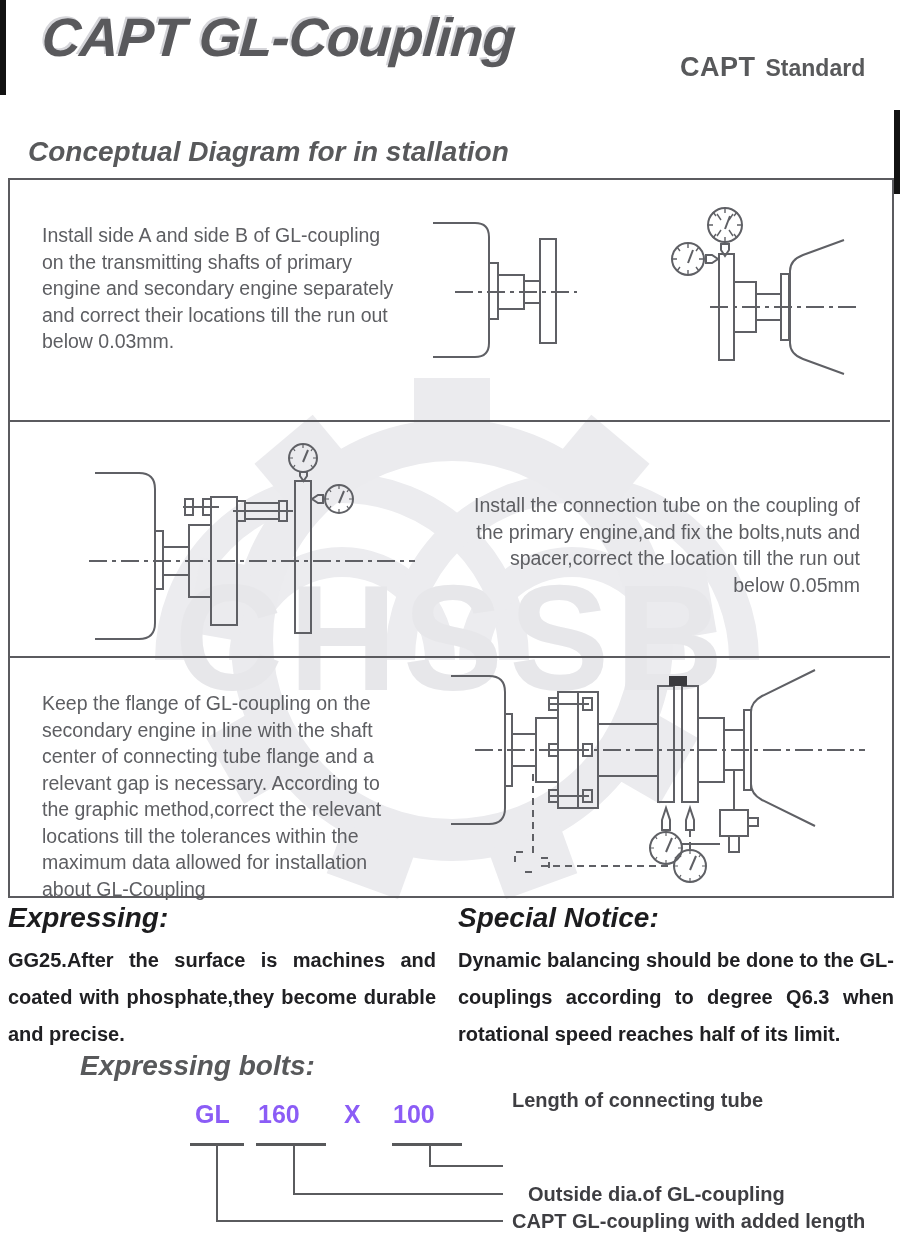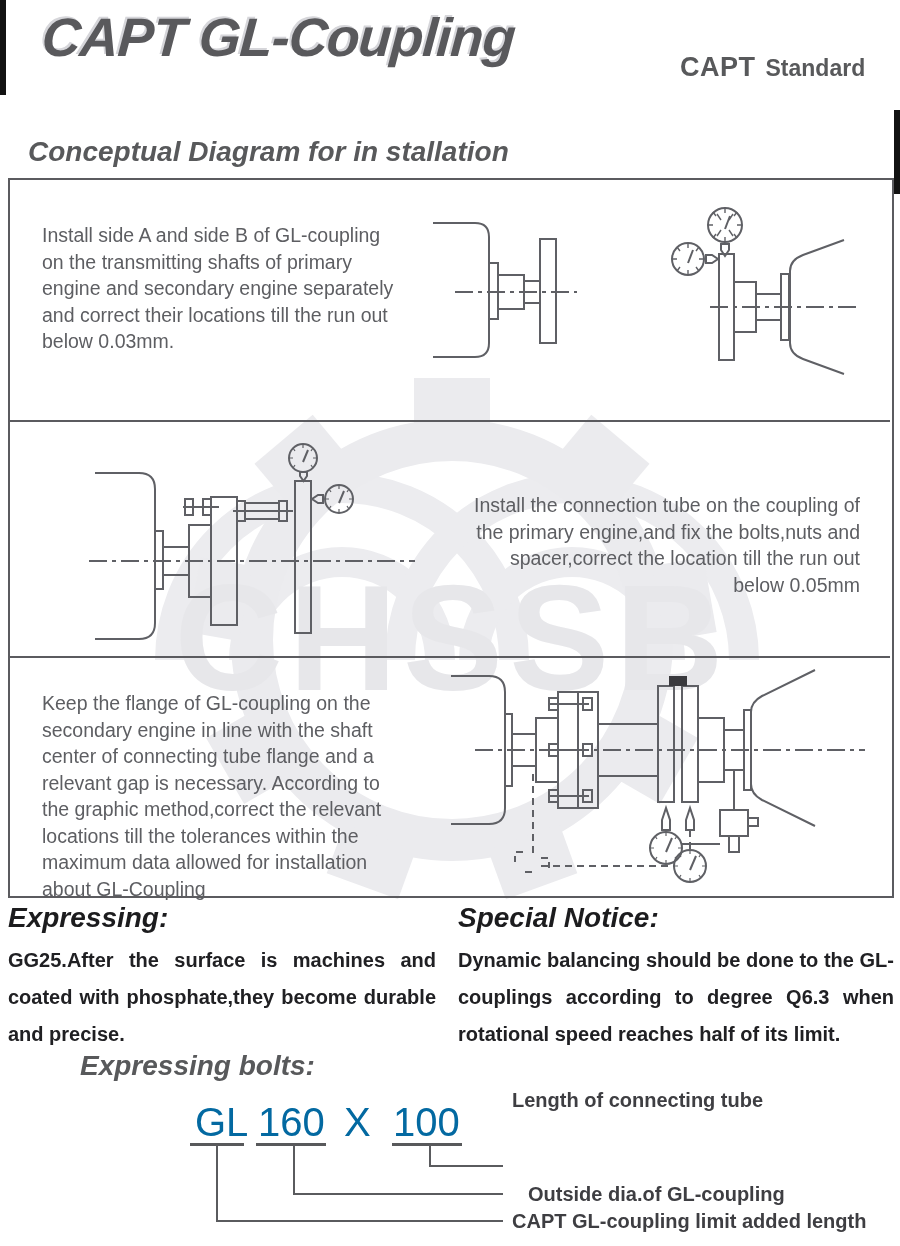--- a/index.html
+++ b/index.html
@@ -40,21 +40,21 @@
   .step-text {
     font-size:19.5px; line-height:26.5px; color:#5d5e62; margin:0; z-index:4;
   }
 
   .body-text {
     font-size:20px; line-height:37px; font-weight:bold; color:#202023;
     text-align:justify; margin:0;
   }
 
   
-  .code-part { font-size:40px; font-weight:normal; color:#0369a1; white-space:nowrap; z-index:4; }
+  .code-part { font-size:25px; font-weight:bold; color:#8b5cf6; white-space:nowrap; z-index:4; }
   .code-underline { height:0; border-top:3px solid #58595b; z-index:4; }
   .code-label { font-size:20px; font-weight:bold; color:#3e3e42; white-space:nowrap; z-index:4; }
 
   svg { display:block; }
   .drawing { z-index:4; }
   .watermark { z-index:0; left:0; top:0; pointer-events:none; }
 </style>
 </head>
 <body>
 
@@ -266,13 +266,13 @@
 <svg class="abs" style="left:0;top:1140px;z-index:4;" width="900" height="100" viewBox="0 0 900 100">
   <g stroke="#5a5b5e" stroke-width="2" fill="none">
     <path d="M 430 5 V 26 H 503"></path>
     <path d="M 294 5 V 54 H 503"></path>
     <path d="M 217 5 V 81 H 503"></path>
   </g>
 </svg>
 
 <div class="abs code-label" style="left:512px;top:1089px;">Length of connecting tube</div>
 <div class="abs code-label" style="left:512px;top:1183px;margin-left:16px;">Outside dia.of GL-coupling</div>
-<div class="abs code-label" style="left:512px;top:1210px;">CAPT GL-coupling limit added length</div>
+<div class="abs code-label" style="left:512px;top:1210px;">CAPT GL-coupling with added length</div>
 
 </body></html>

